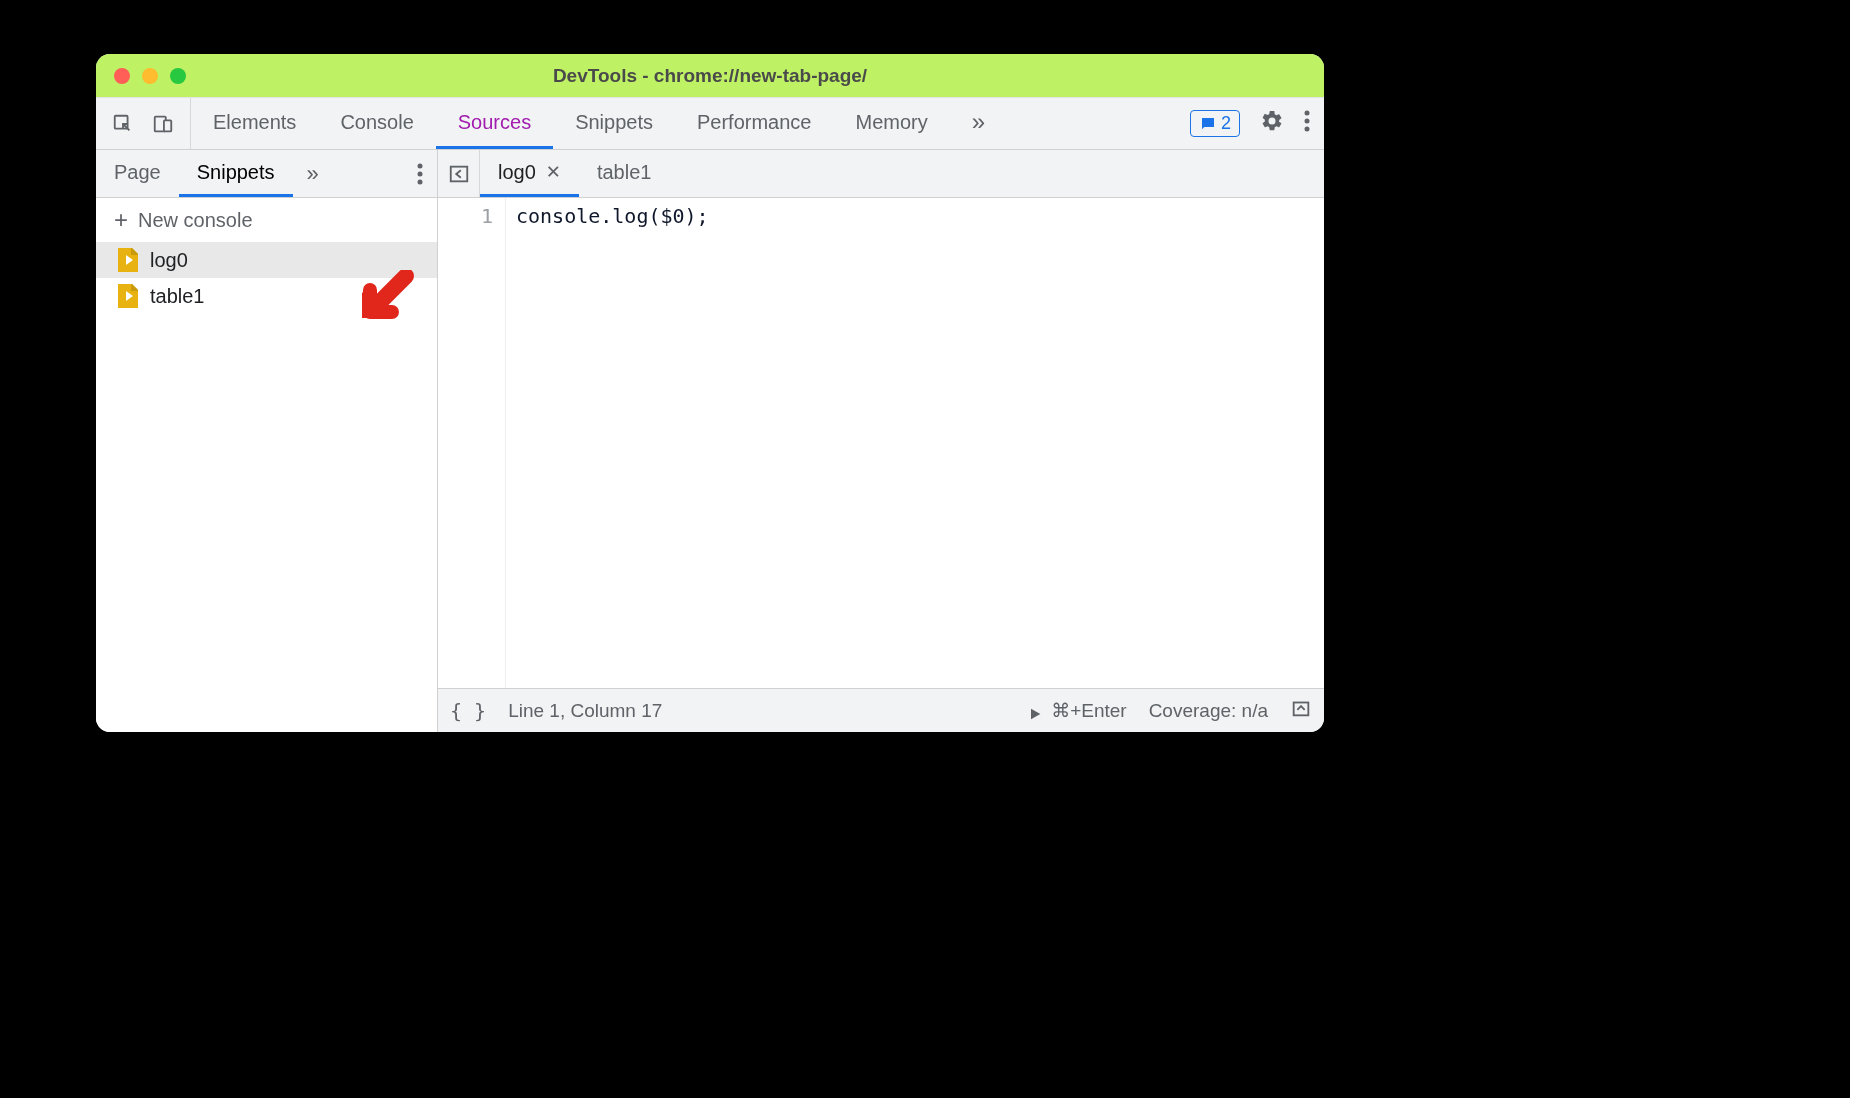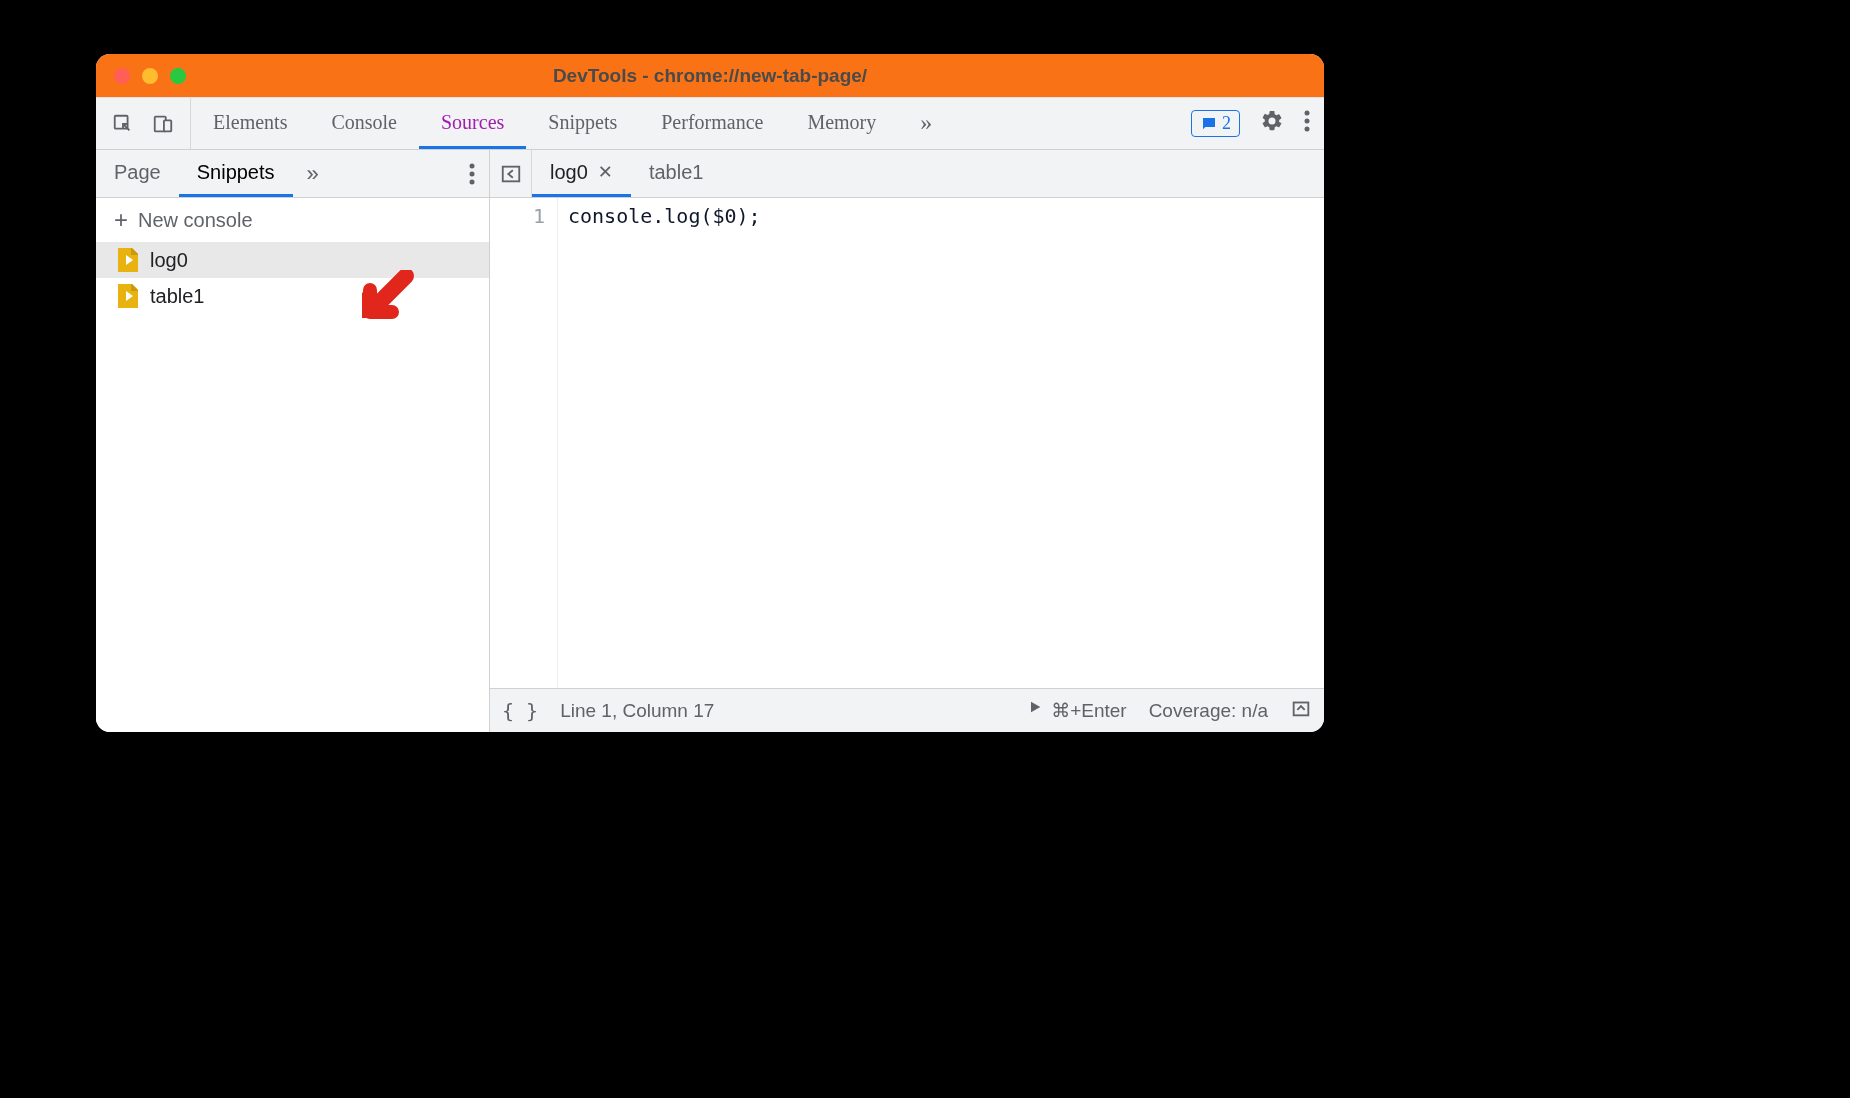--- a/index.html
+++ b/index.html
@@ -20,21 +20,21 @@
     height: 678px;
     background: #fff;
     border-radius: 14px;
     box-shadow: 0 30px 70px rgba(0,0,0,0.6);
     overflow: hidden;
     display: flex;
     flex-direction: column;
   }
   .titlebar {
     height: 44px;
-    background: #f97316;
+    background: #bef264;
     display: flex;
     align-items: center;
     position: relative;
     border-bottom: 1px solid #e3e3e3;
   }
   .traffic-lights { display: flex; gap: 12px; margin-left: 18px; }
   .traffic-lights .dot { width: 16px; height: 16px; border-radius: 50%; }
   .dot.red { background: #ff5f57; }
   .dot.yellow { background: #febc2e; }
   .dot.green { background: #28c840; }
@@ -42,42 +42,41 @@
     position: absolute; left: 0; right: 0; text-align: center;
     font-size: 19px; font-weight: 600; color: #4a4a4a;
     pointer-events: none;
   }
   .toolbar {
     height: 52px;
     background: #f1f3f4;
     border-bottom: 1px solid #d0d0d0;
     display: flex;
     align-items: stretch;
-    font-family: Liberation Serif, serif;
   }
   .tool-icons { display: flex; align-items: center; padding: 0 14px; gap: 14px; border-right: 1px solid #d8d8d8; }
   .icon-btn { width: 26px; height: 26px; display: flex; align-items: center; justify-content: center; color: #5f6368; cursor: pointer; }
   .tabs { display: flex; align-items: stretch; flex: 1; }
   .tab {
     padding: 0 22px; display: flex; align-items: center;
     font-size: 20px; color: #5f6368; cursor: pointer;
     border-bottom: 3px solid transparent;
   }
   .tab.active { color: #a21caf; border-bottom-color: #1a73e8; font-weight: 500; }
   .toolbar-right { display: flex; align-items: center; gap: 20px; padding: 0 14px; }
   .badge {
     display: flex; align-items: center; gap: 4px;
     border: 1.5px solid #1a73e8; border-radius: 4px;
     padding: 2px 8px; color: #1a73e8; font-size: 18px;
     cursor: pointer;
   }
   .gear, .kebab { color: #5f6368; cursor: pointer; font-size: 22px; }
   .body { flex: 1; display: flex; min-height: 0; }
   .sidebar {
-    width: 394px; border-right: 1px solid #d0d0d0;
+    width: 342px; border-right: 1px solid #d0d0d0;
     display: flex; flex-direction: column; background: #fff;
   }
   .sidebar-tabs {
     height: 48px; background: #f1f3f4; border-bottom: 1px solid #d0d0d0;
     display: flex; align-items: stretch;
   }
   .sidebar-tabs .stab {
     padding: 0 18px; display: flex; align-items: center;
     font-size: 20px; color: #5f6368; cursor: pointer;
     border-bottom: 3px solid transparent;
@@ -140,21 +139,21 @@
     color: #9aa0a6; border-right: 1px solid #eee; background: #fff;
   }
   .code { flex: 1; padding: 6px 10px; color: #0f172a; white-space: pre; }
   .statusbar {
     height: 44px; background: #f1f3f4; border-top: 1px solid #d0d0d0;
     display: flex; align-items: center; padding: 0 12px;
     font-size: 19px; color: #5f6368; gap: 22px;
   }
   .statusbar .spacer { flex: 1; }
   .braces { font-family: Menlo, monospace; font-size: 20px; color: #5f6368; cursor: pointer; }
-  .run { display: flex; align-items: flex-start; gap: 8px; cursor: pointer; }
+  .run { display: flex; align-items: flex-end; gap: 8px; cursor: pointer; }
   .run .play { color: #5f6368; }
   .drawer-toggle { cursor: pointer; }
   
   .red-arrow {
     position: absolute;
     left: 260px; top: 216px;
     width: 60px; height: 60px;
     pointer-events: none;
   }
 </style>

